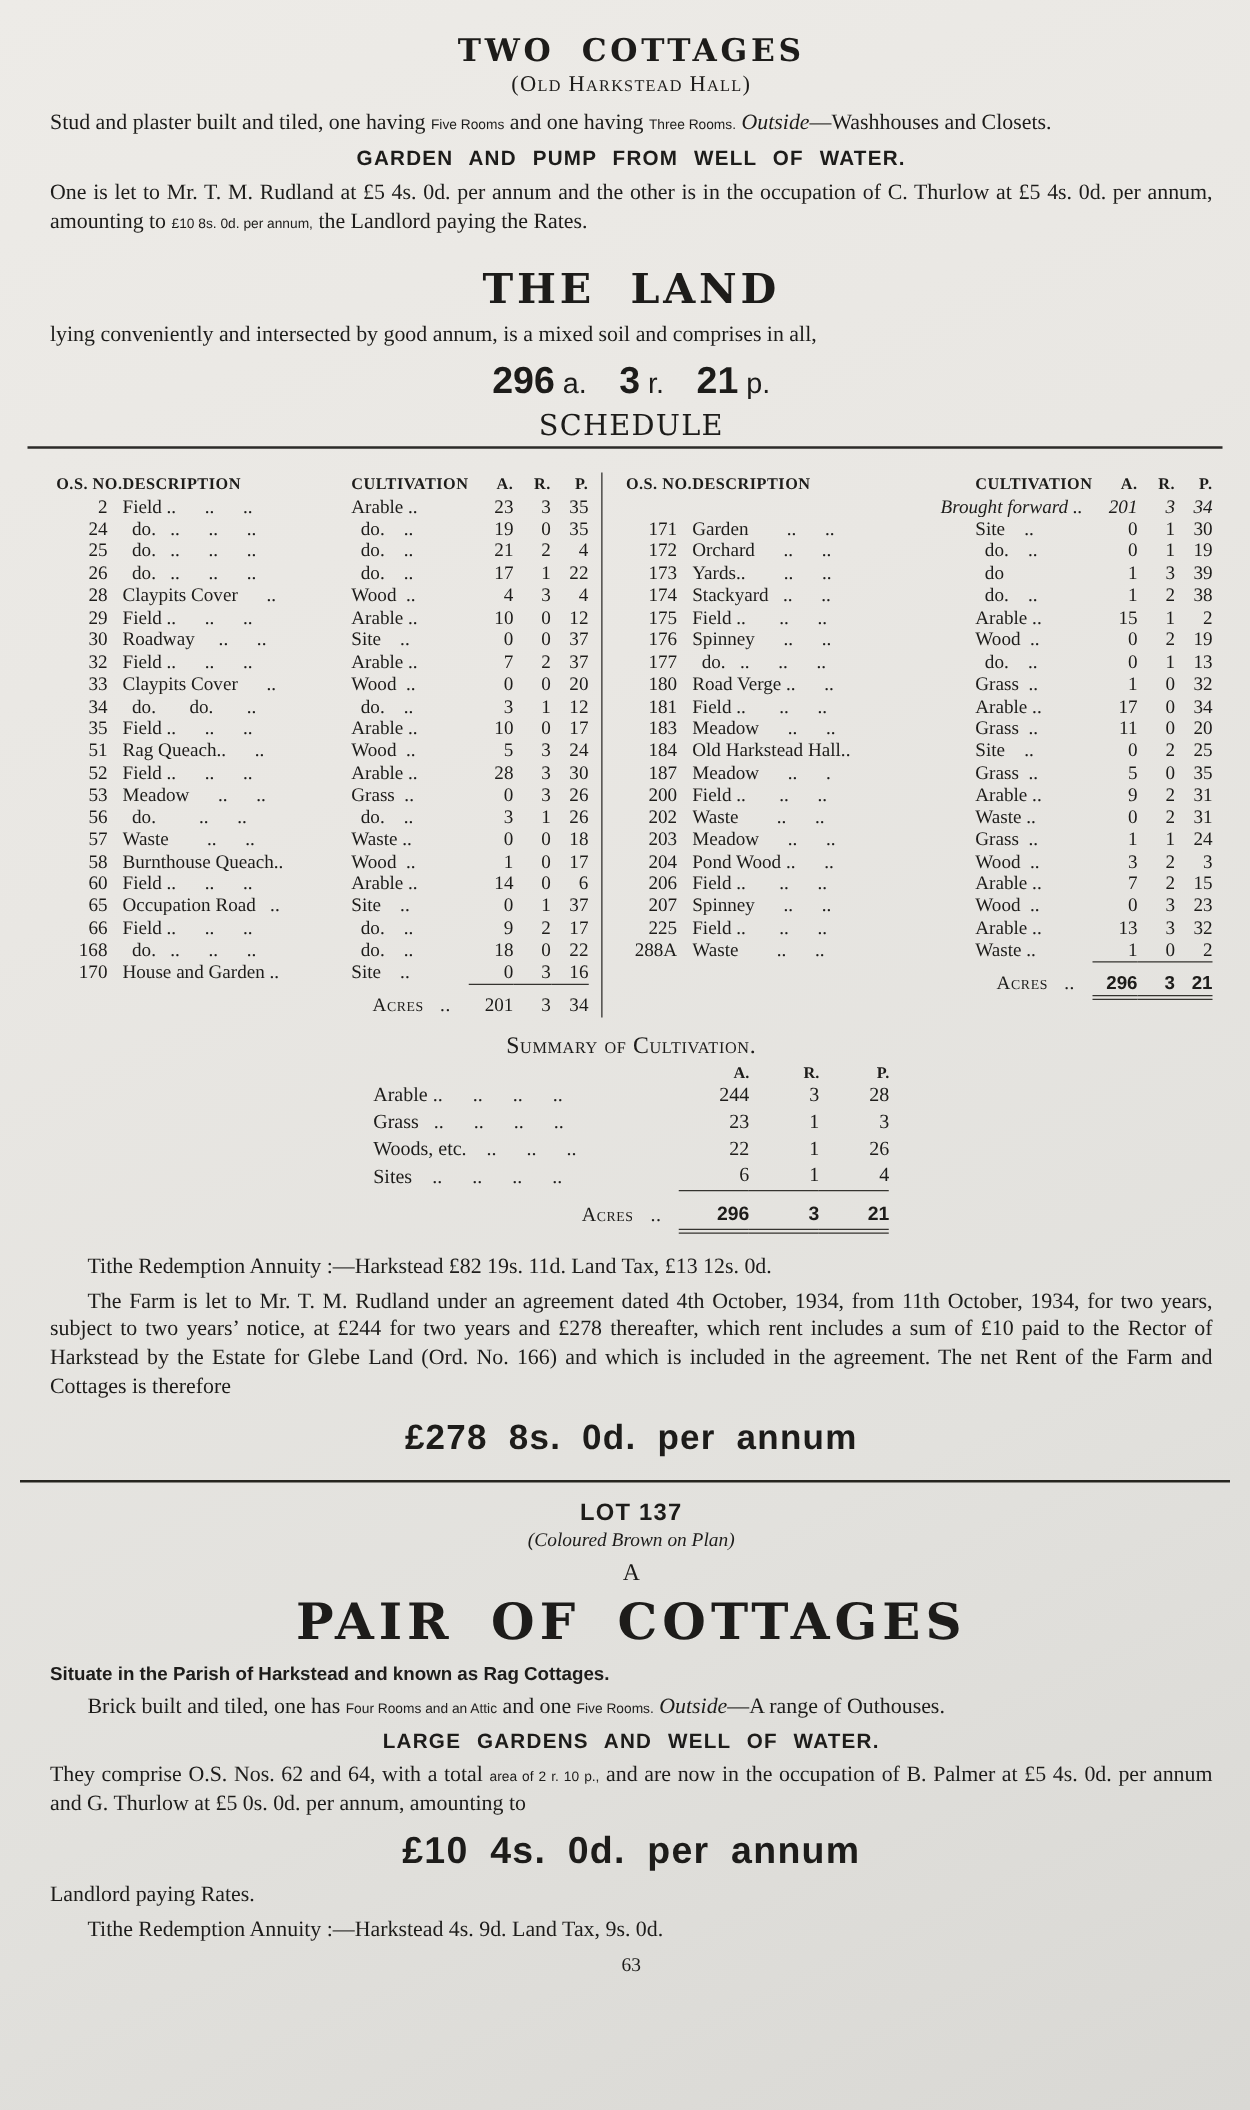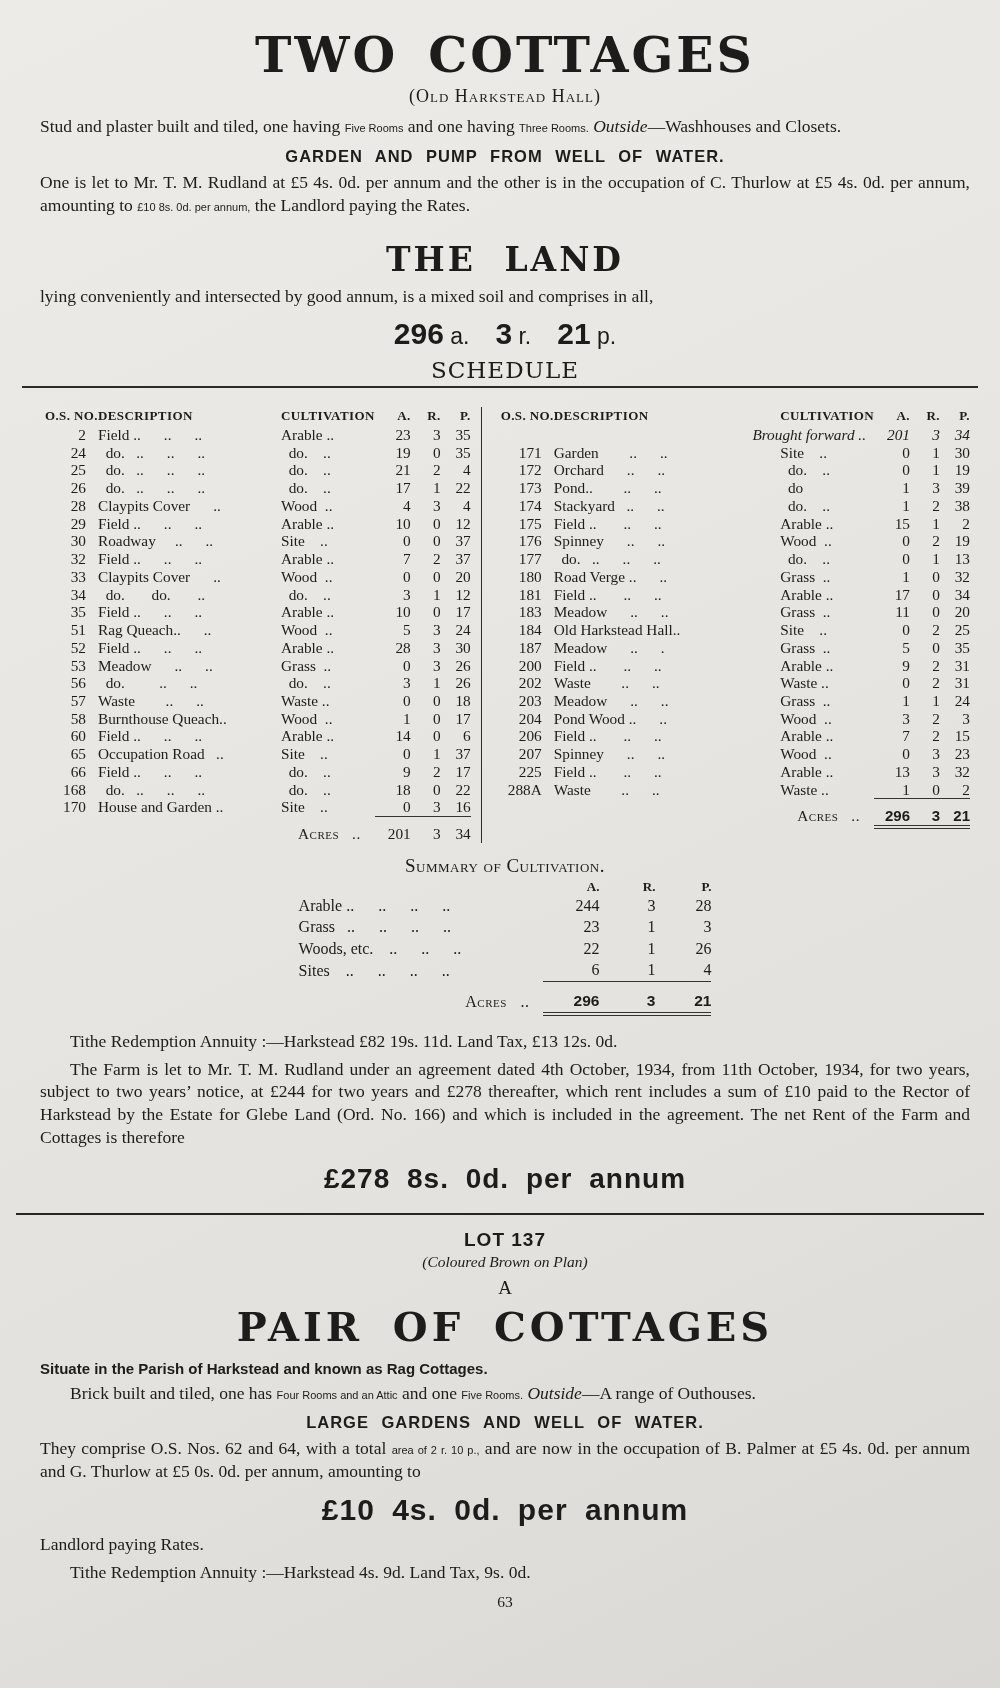--- a/index.html
+++ b/index.html
@@ -3,21 +3,21 @@
 <meta charset="utf-8">
 <style>
   html,body { margin:0; padding:0; }
   body { width:1000px; height:1688px; background:#c9c8c4; overflow:hidden; }
   .page {
     box-sizing:border-box; width:1000px; height:1688px; overflow:hidden;
     background:linear-gradient(155deg,#edebe7 0%,#e9e7e3 35%,#e2e1dd 70%,#d9d8d4 100%);
     color:#1d1c1a; font-family:"Liberation Serif",serif;
     padding:22px 30px 6px 40px;
   }
-  .main-title { font-family:"DejaVu Serif",serif; font-weight:bold; font-size:49px;
+  .main-title { font-family:"DejaVu Serif",serif; font-weight:bold; font-size:25px;
     letter-spacing:3px; word-spacing:10px; text-align:center; margin:4px 0 2px; }
   .subtitle { text-align:center; font-variant:small-caps; font-size:18px; letter-spacing:1px; margin-bottom:8px; }
   p.body { font-size:17.5px; line-height:1.3; text-align:justify; margin:5px 0; }
   p.indent { text-indent:30px; }
   .emph { font-family:"Liberation Sans",sans-serif; font-weight:400; font-size:11px; }
   .it { font-style:italic; }
   .sans-head { text-align:center; font-family:"Liberation Sans",sans-serif; font-weight:700;
     font-size:16.5px; letter-spacing:1px; word-spacing:7px; margin:9px 0 5px; }
   .land-title { font-family:"DejaVu Serif",serif; font-weight:bold; font-size:33px;
     letter-spacing:3px; word-spacing:14px; text-align:center; margin:24px 0 6px; }
@@ -363,21 +363,21 @@
               <td class="os">172</td>
               <td class="desc">Orchard      ..      ..</td>
               <td class="cult">  do.    ..</td>
               <td class="num a">0</td>
               <td class="num">1</td>
               <td class="num">19</td>
             </tr>
 
             <tr>
               <td class="os">173</td>
-              <td class="desc">Pond..        ..      ..</td>
+              <td class="desc">Yards..        ..      ..</td>
               <td class="cult">  do</td>
               <td class="num a">1</td>
               <td class="num">3</td>
               <td class="num">39</td>
             </tr>
 
             <tr>
               <td class="os">174</td>
               <td class="desc">Stackyard   ..      ..</td>
               <td class="cult">  do.    ..</td>

